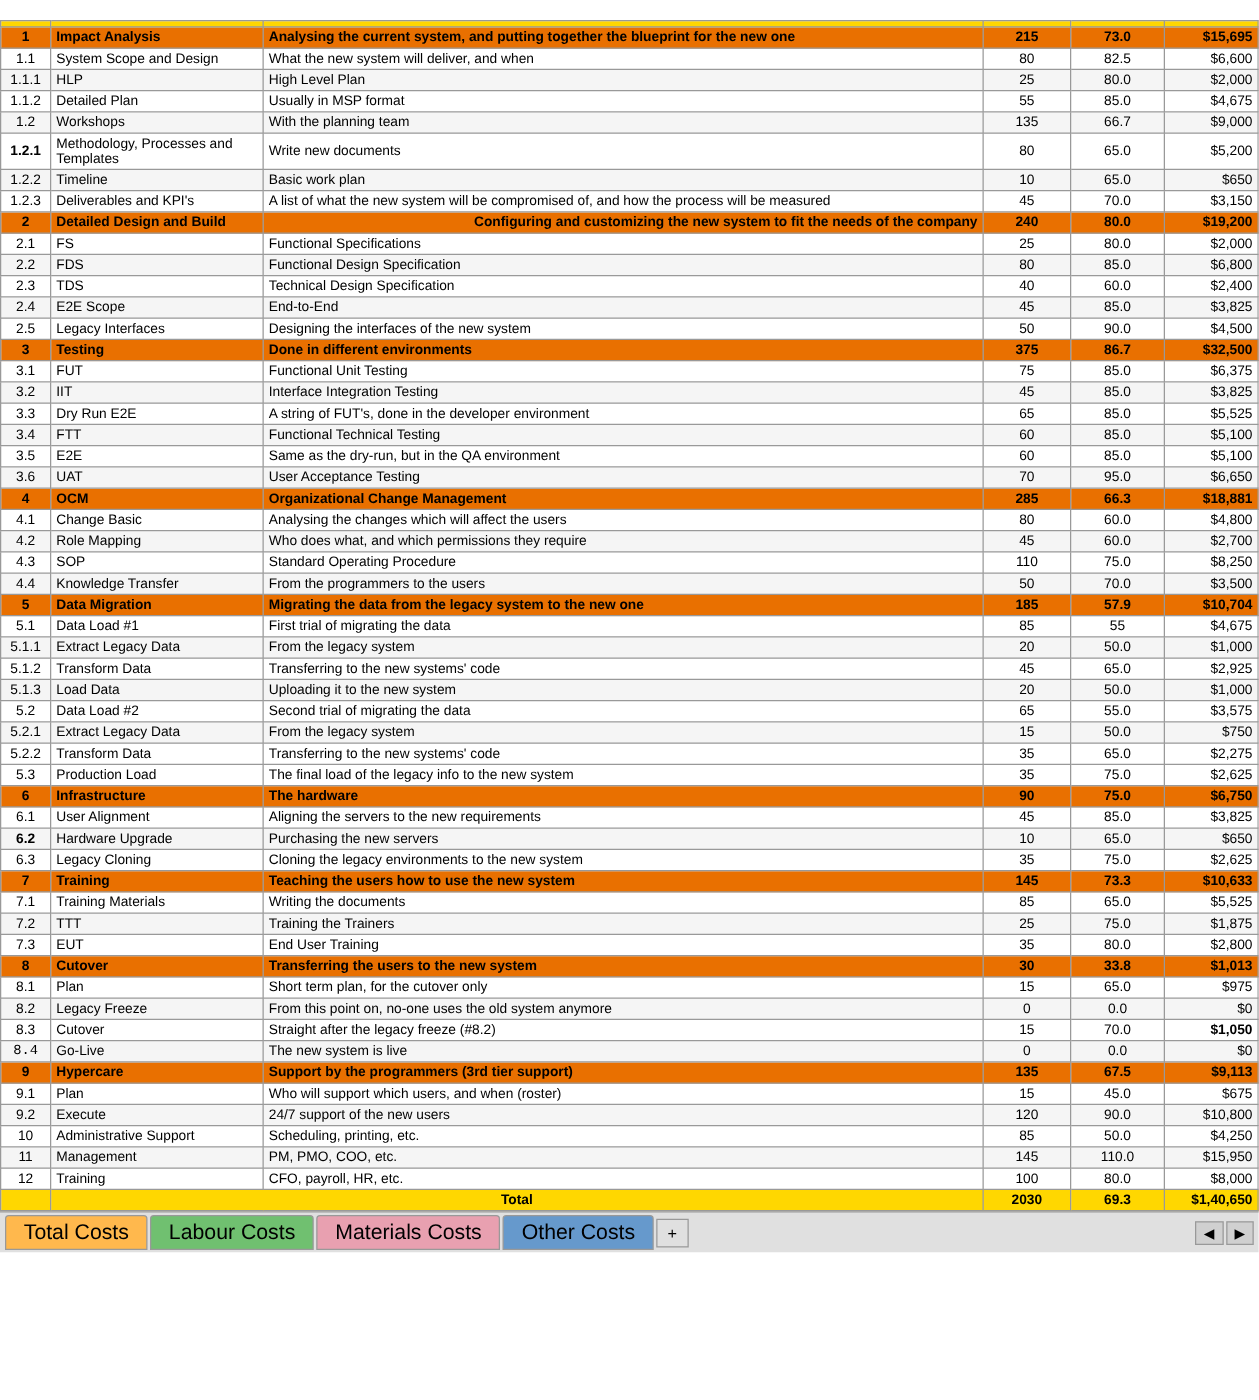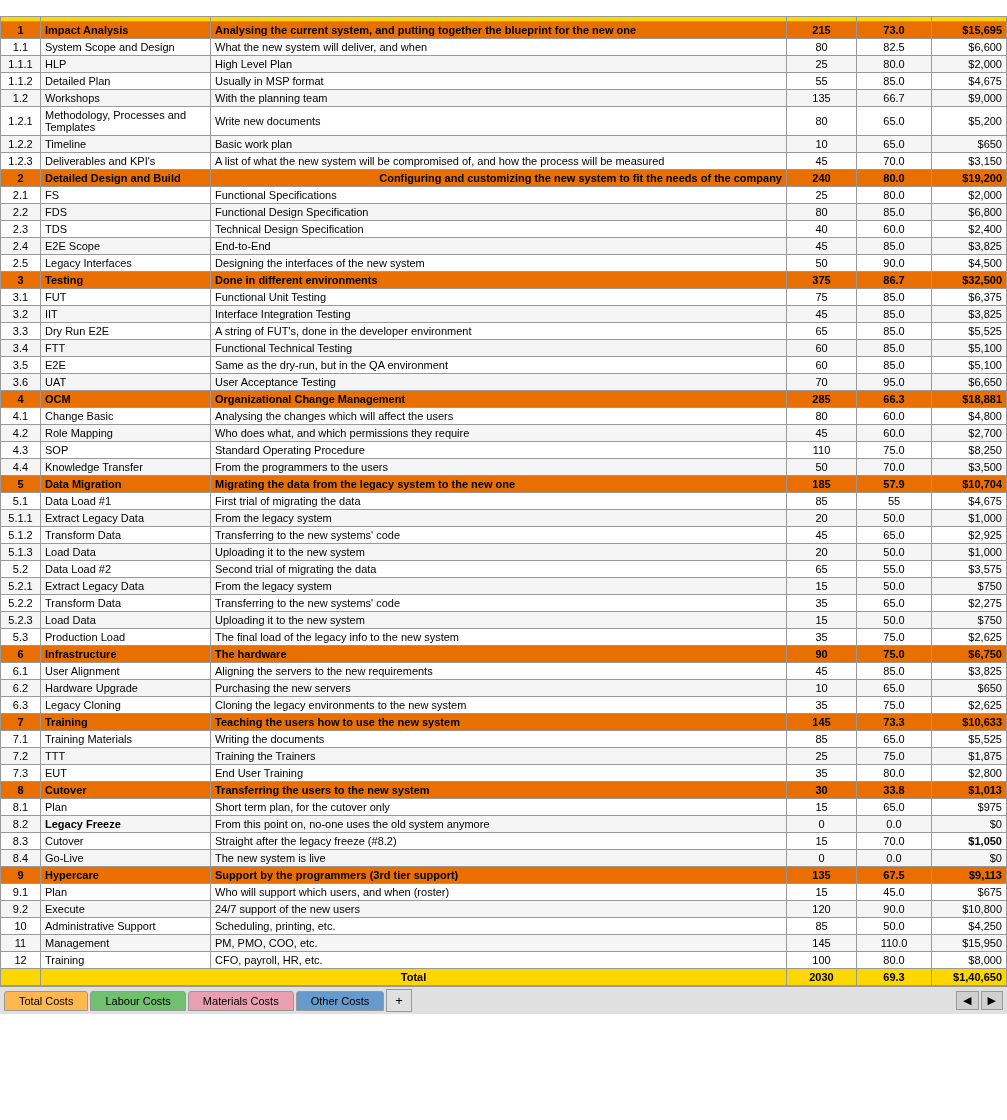--- a/index.html
+++ b/index.html
@@ -47,21 +47,21 @@
       background: #E0E0E0;
       border-top: 1px solid #999;
       padding: 2px 4px;
       gap: 2px;
     }
     .tab {
       padding: 3px 14px;
       border: 1px solid #999;
       border-radius: 3px 3px 0 0;
       cursor: pointer;
-      font-size: 11px;
+      font-size: 17px;
       background: #D3D3D3;
     }
     .tab.active-orange { background: #FFB84D; color: #000; }
     .tab.active-green { background: #70C070; color: #000; }
     .tab.active-pink { background: #E8A0B0; color: #000; }
     .tab.active-blue { background: #6699CC; color: #000; }
     .tab-plus {
       padding: 3px 8px;
       border: 1px solid #999;
       background: #E0E0E0;
@@ -132,21 +132,21 @@
       </tr>
       <tr style="background: rgb(245, 245, 245);">
         <td class="wbs" style="font-weight: normal;">1.2</td>
         <td class="phase" style="font-weight: normal;">Workshops</td>
         <td class="desc" style="font-weight: normal;">With the planning team</td>
         <td class="hours" style="font-weight: normal;">135</td>
         <td class="cph" style="font-weight: normal;">66.7</td>
         <td class="total" style="font-weight: normal;">$9,000</td>
       </tr>
       <tr style="background: rgb(255, 255, 255);">
-        <td class="wbs" style="font-weight: normal;">1.2.1</td>
+        <td class="wbs" style="font-weight: bold;">1.2.1</td>
         <td class="phase" style="font-weight: normal;">Methodology, Processes and Templates</td>
         <td class="desc" style="font-weight: normal;">Write new documents</td>
         <td class="hours" style="font-weight: normal;">80</td>
         <td class="cph" style="font-weight: normal;">65.0</td>
         <td class="total" style="font-weight: normal; text-align: right;">$5,200</td>
       </tr>
       <tr style="background: rgb(245, 245, 245);">
         <td class="wbs" style="font-weight: normal;">1.2.2</td>
         <td class="phase" style="font-weight: normal;">Timeline</td>
         <td class="desc" style="font-weight: normal;">Basic work plan</td>
@@ -363,28 +363,20 @@
         <td class="total" style="font-weight: normal;">$750</td>
       </tr>
       <tr style="background: rgb(255, 255, 255);">
         <td class="wbs" style="font-weight: normal;">5.2.2</td>
         <td class="phase" style="font-weight: normal;">Transform Data</td>
         <td class="desc" style="font-weight: normal;">Transferring to the new systems' code</td>
         <td class="hours" style="font-weight: normal;">35</td>
         <td class="cph" style="font-weight: normal;">65.0</td>
         <td class="total" style="font-weight: normal;">$2,275</td>
       </tr>
-      <tr style="background: rgb(245, 245, 245);">
-        <td class="wbs" style="font-weight: normal;">5.2.3</td>
-        <td class="phase" style="font-weight: normal;">Load Data</td>
-        <td class="desc" style="font-weight: normal;">Uploading it to the new system</td>
-        <td class="hours" style="font-weight: normal;">15</td>
-        <td class="cph" style="font-weight: normal;">50.0</td>
-        <td class="total" style="font-weight: normal;">$750</td>
-      </tr>
       <tr style="background: rgb(255, 255, 255);">
         <td class="wbs" style="font-weight: normal;">5.3</td>
         <td class="phase" style="font-weight: normal;">Production Load</td>
         <td class="desc" style="font-weight: normal;">The final load of the legacy info to the new system</td>
         <td class="hours" style="font-weight: normal;">35</td>
         <td class="cph" style="font-weight: normal;">75.0</td>
         <td class="total" style="font-weight: normal;">$2,625</td>
       </tr>
       <tr style="background: rgb(233, 112, 0);">
         <td class="wbs" style="font-weight: bold;">6</td>
@@ -396,21 +388,21 @@
       </tr>
       <tr style="background: rgb(255, 255, 255);">
         <td class="wbs" style="font-weight: normal;">6.1</td>
         <td class="phase" style="font-weight: normal;">User Alignment</td>
         <td class="desc" style="font-weight: normal;">Aligning the servers to the new requirements</td>
         <td class="hours" style="font-weight: normal;">45</td>
         <td class="cph" style="font-weight: normal;">85.0</td>
         <td class="total" style="font-weight: normal;">$3,825</td>
       </tr>
       <tr style="background: rgb(245, 245, 245);">
-        <td class="wbs" style="font-weight: normal; margin-top: 43px;">6.2</td>
+        <td class="wbs" style="font-weight: bold; margin-top: 43px;">6.2</td>
         <td class="phase" style="font-weight: normal;">Hardware Upgrade</td>
         <td class="desc" style="font-weight: normal;">Purchasing the new servers</td>
         <td class="hours" style="font-weight: normal;">10</td>
         <td class="cph" style="font-weight: normal;">65.0</td>
         <td class="total" style="font-weight: normal;">$650</td>
       </tr>
       <tr style="background: rgb(255, 255, 255);">
         <td class="wbs" style="font-weight: normal;">6.3</td>
         <td class="phase" style="font-weight: normal;">Legacy Cloning</td>
         <td class="desc" style="font-weight: normal;">Cloning the legacy environments to the new system</td>
@@ -461,36 +453,36 @@
       <tr style="background: rgb(255, 255, 255);">
         <td class="wbs" style="font-weight: normal;">8.1</td>
         <td class="phase" style="font-weight: normal;">Plan</td>
         <td class="desc" style="font-weight: normal;">Short term plan, for the cutover only</td>
         <td class="hours" style="font-weight: normal;">15</td>
         <td class="cph" style="font-weight: normal;">65.0</td>
         <td class="total" style="font-weight: normal;">$975</td>
       </tr>
       <tr style="background: rgb(245, 245, 245);">
         <td class="wbs" style="font-weight: normal;">8.2</td>
-        <td class="phase" style="font-weight: bold;">Legacy Freeze</td>
+        <td class="phase" style="font-weight: normal;">Legacy Freeze</td>
         <td class="desc" style="font-weight: normal;">From this point on, no-one uses the old system anymore</td>
         <td class="hours" style="font-weight: normal;">0</td>
         <td class="cph" style="font-weight: normal;">0.0</td>
         <td class="total" style="font-weight: normal;">$0</td>
       </tr>
       <tr style="background: rgb(255, 255, 255);">
         <td class="wbs" style="font-weight: normal;">8.3</td>
         <td class="phase" style="font-weight: normal;">Cutover</td>
         <td class="desc" style="font-weight: normal;">Straight after the legacy freeze (#8.2)</td>
         <td class="hours" style="font-weight: normal;">15</td>
         <td class="cph" style="font-weight: normal;">70.0</td>
         <td class="total" style="font-weight: bold;">$1,050</td>
       </tr>
       <tr style="background: rgb(245, 245, 245);">
-        <td class="wbs" style="font-weight: normal;">8.4</td>
+        <td class="wbs" style="font-weight: normal; font-family: Liberation Mono, monospace;">8.4</td>
         <td class="phase" style="font-weight: normal;">Go-Live</td>
         <td class="desc" style="font-weight: normal;">The new system is live</td>
         <td class="hours" style="font-weight: normal;">0</td>
         <td class="cph" style="font-weight: normal;">0.0</td>
         <td class="total" style="font-weight: normal;">$0</td>
       </tr>
       <tr style="background: rgb(233, 112, 0);">
         <td class="wbs" style="font-weight: bold;">9</td>
         <td class="phase" style="font-weight: bold;">Hypercare</td>
         <td class="desc" style="font-weight: bold;">Support by the programmers (3rd tier support)</td>

